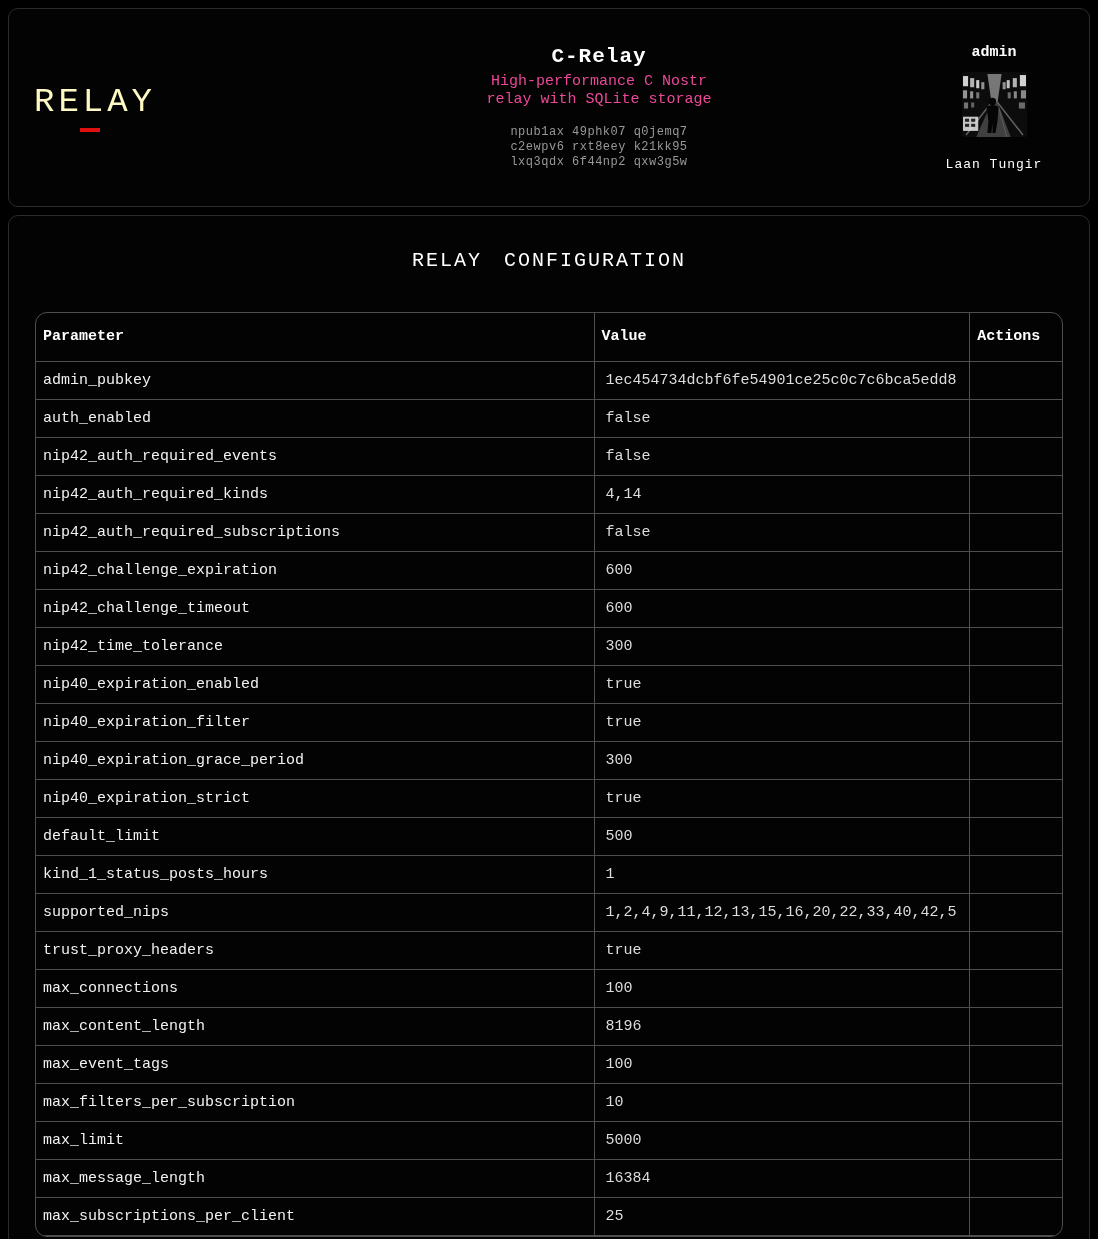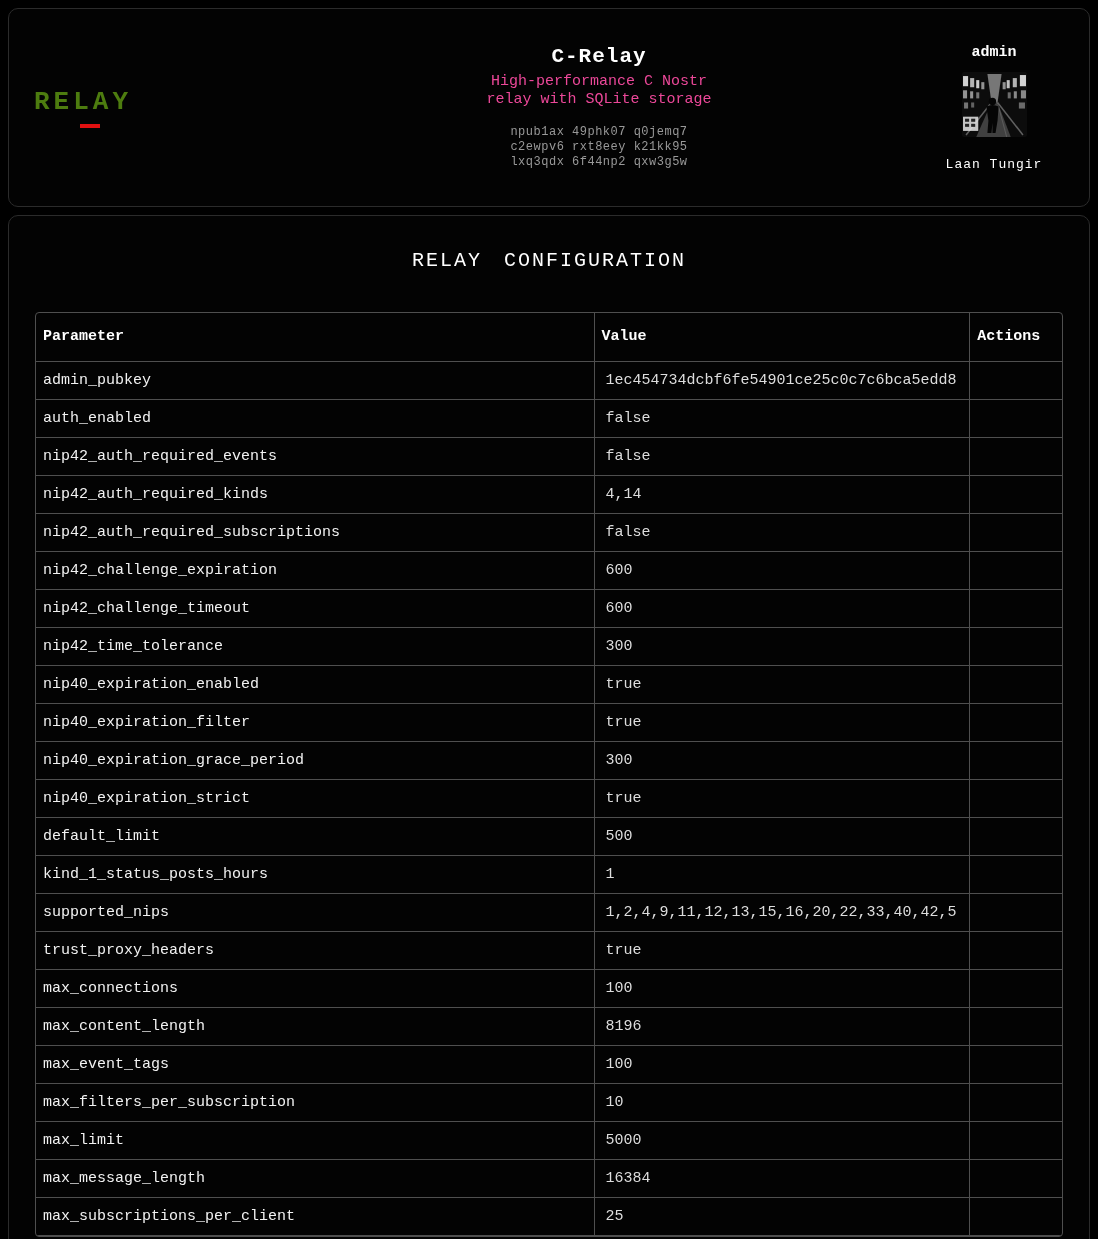--- a/index.html
+++ b/index.html
@@ -19,24 +19,24 @@
   .header-card {
     margin: 8px;
     height: 199px;
     display: flex;
     align-items: center;
     justify-content: space-between;
     padding: 0 25px;
   }
   .logo-block { width: 240px; }
   .logo-text {
-    font-size: 26px;
-    font-weight: 700;
+    font-size: 34px;
+    font-weight: 400;
     letter-spacing: 4px;
-    color: #4d7c0f;
+    color: #fef9c3;
     white-space: nowrap;
   }
   .logo-underline {
     width: 20px; height: 4px;
     margin: 7px 0 0 46px;
   }
   .title-block { text-align: center; width: 300px; }
   .app-title { font-size: 21px; font-weight: 700; letter-spacing: 1px; }
   .app-subtitle {
     width: 232px;
@@ -67,21 +67,21 @@
     text-align: center;
     font-size: 20px;
     font-weight: 400;
     letter-spacing: 2px;
     margin-top: 2px;
     margin-bottom: 40px;
     word-spacing: 8px;
   }
   .table-wrap {
     border: 1px solid #4f4f4f;
-    border-radius: 4px;
+    border-radius: 12px;
     overflow: hidden;
   }
   table {
     width: 100%;
     table-layout: fixed;
     border-collapse: collapse;
     font-size: 15px;
   }
   th, td {
     border: 1px solid #4f4f4f;

